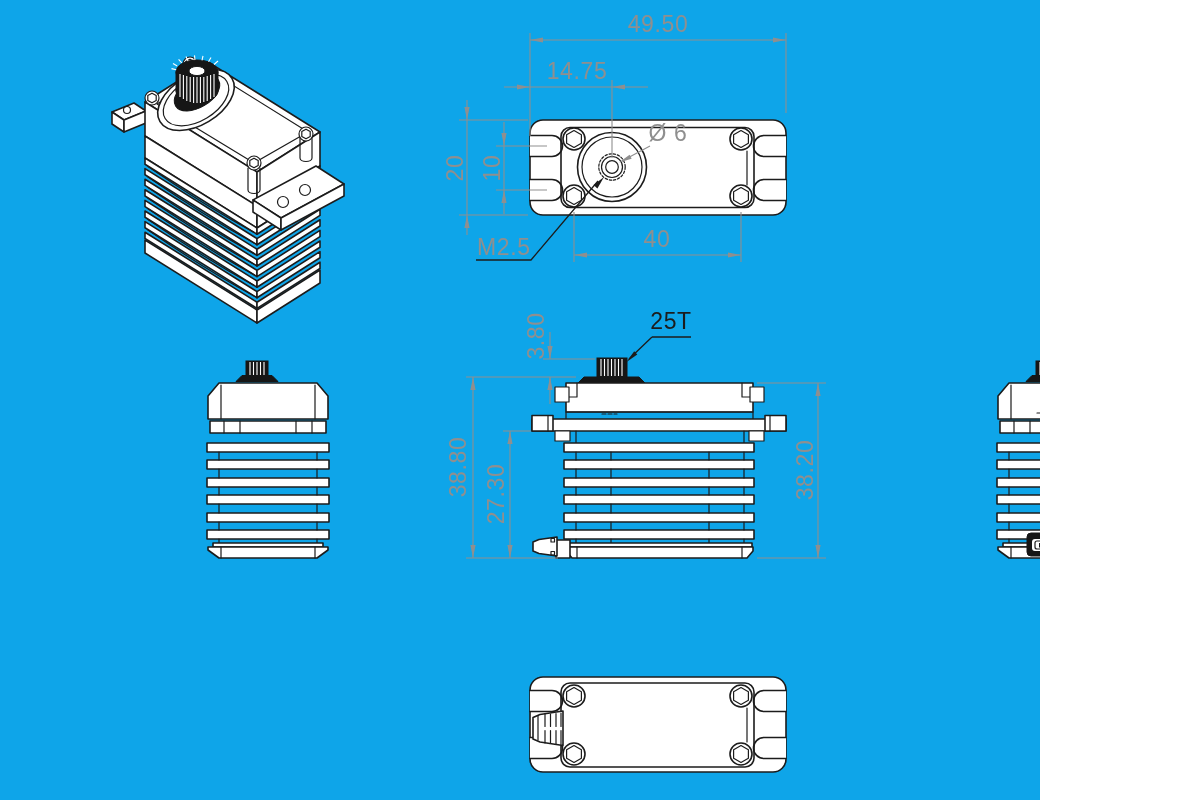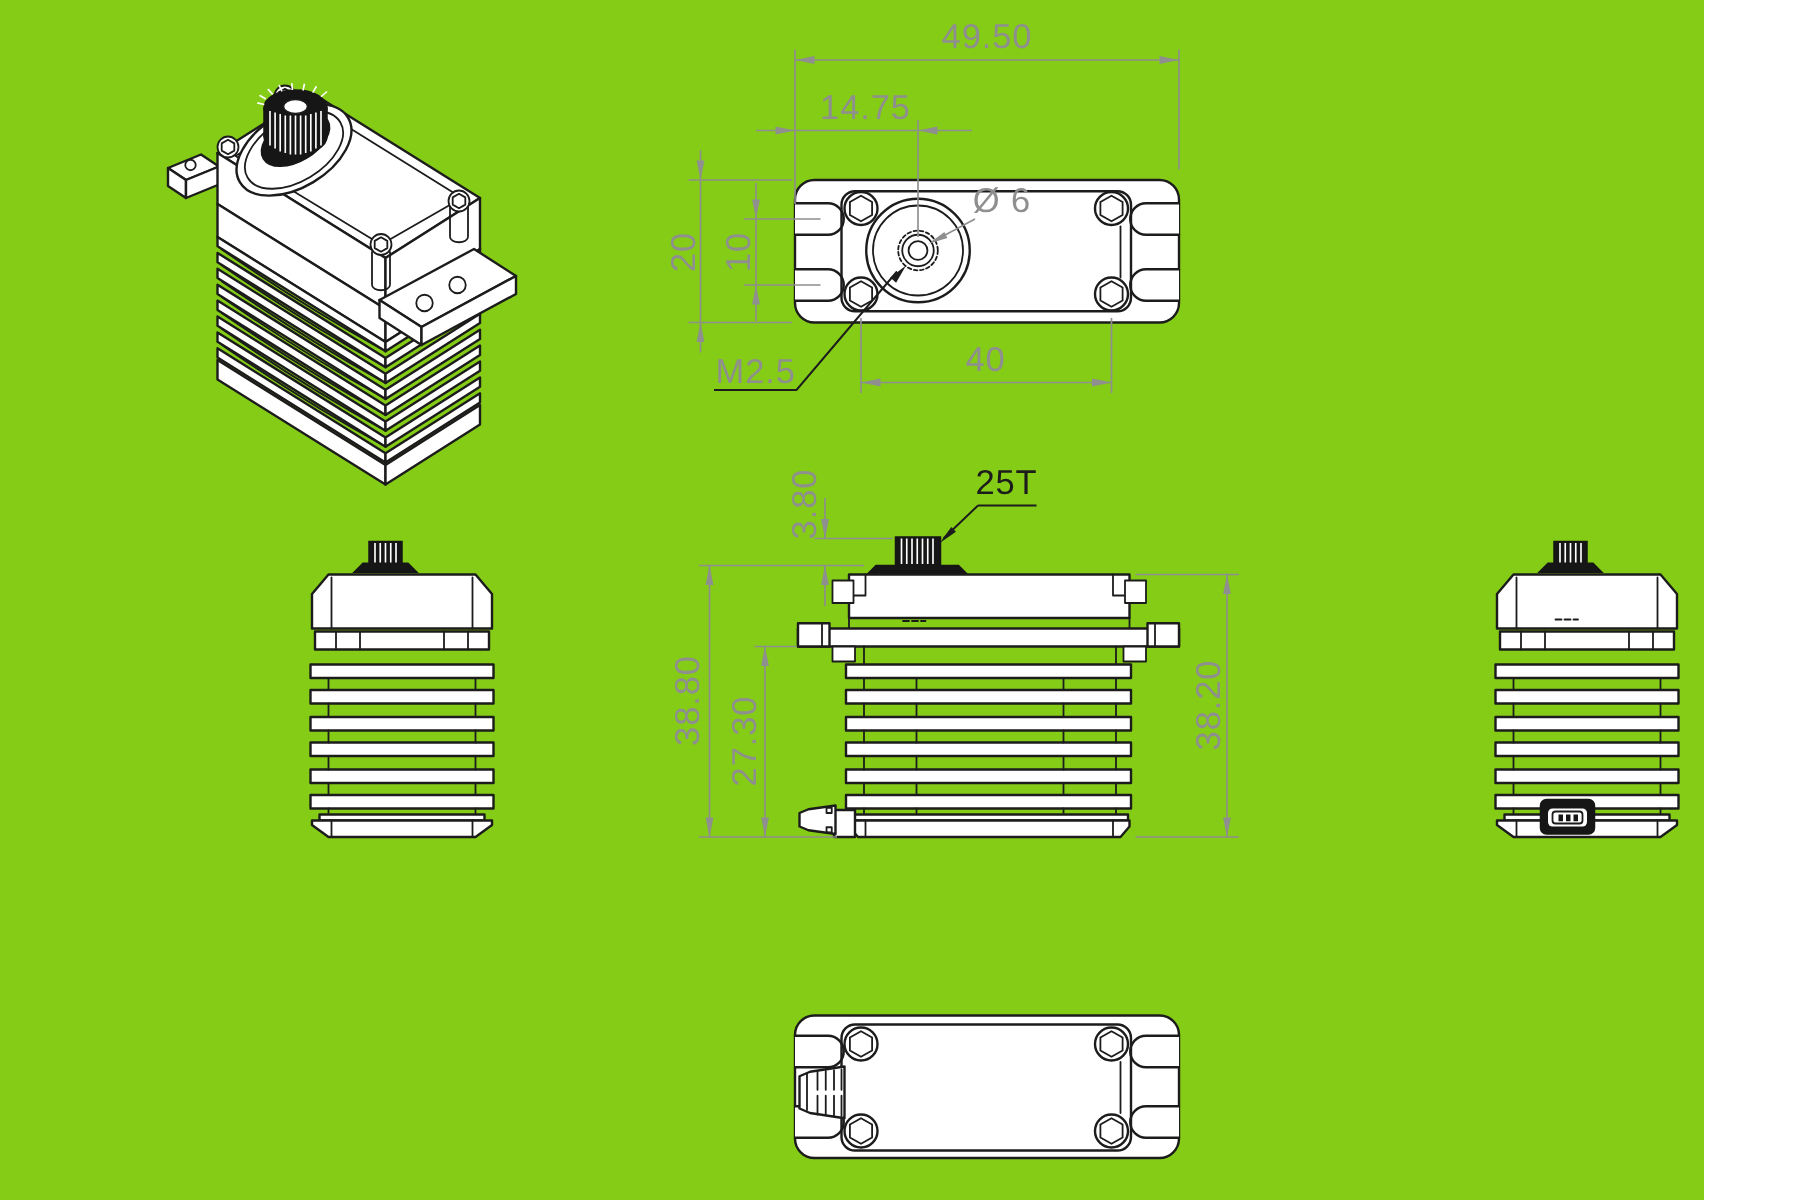--- a/index.html
+++ b/index.html
@@ -1,16 +1,16 @@
 <!DOCTYPE html>
 <html><head>
 <meta charset="utf-8">
 <style>
   html,body{margin:0;padding:0;background:#fff;}
-  .sheet{position:relative;width:1136px;height:800px;background:#84cc16;overflow:hidden;
+  .sheet{position:relative;width:1040px;height:800px;background:#0ea5e9;overflow:hidden;
          font-family:"Liberation Sans",sans-serif;}
   svg{display:block}
   .part{fill:none;stroke-width:1.6;stroke-linejoin:round;stroke-linecap:round}
   .part2{fill:none;stroke-width:1.2;stroke-linejoin:round;stroke-linecap:round}
   .wf{fill:#ffffff}
   .bf{fill:#161616;stroke:#161616;stroke-width:1}
   .dim{fill:none;stroke-width:1.1}
   .dim-arrow{fill:#8f8f8f;stroke:none}
   .ann{stroke:#1c1c1c;stroke-width:1.3;fill:none}
   .ann-arrow{fill:#1c1c1c;stroke:none}

